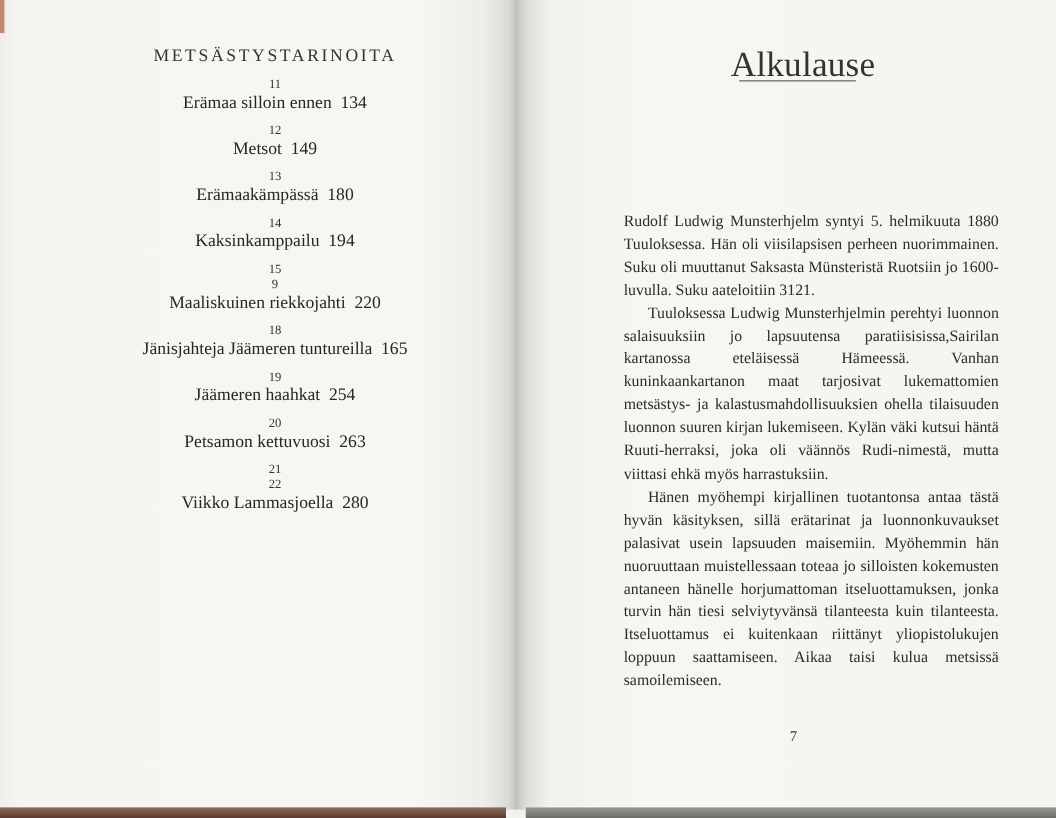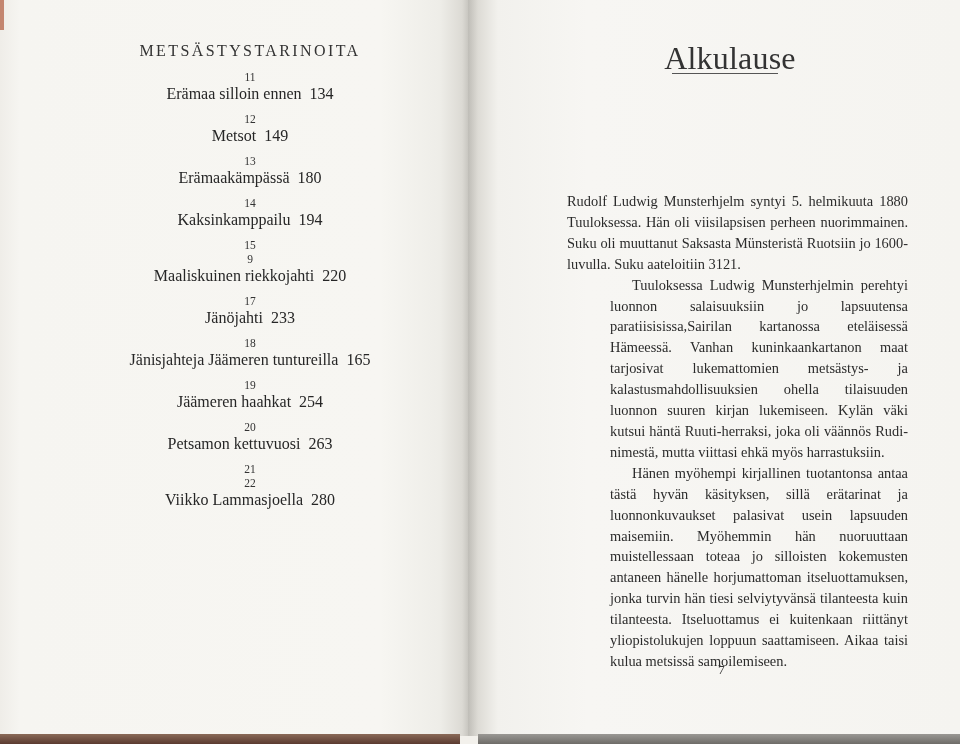--- a/index.html
+++ b/index.html
@@ -37,21 +37,21 @@
     font-size:32px; color:#333; letter-spacing:0.2px;
   }
   .title-rule { position:absolute; left:672px; top:73px; width:106px; height:1px; background:#555; }
 
   .body-text {
     position:absolute; left:567px; top:191px; width:341px;
     font-size:14.4px; line-height:20.9px; color:#2b2b2b;
     text-align:justify; hyphens:none;
   }
   .body-text p { margin:0; }
-  .body-text p.indent { text-indent:22px;margin-left:43px; }
+  .body-text p.indent { text-indent:22px; }
   .page-number { position:absolute; left:718px; top:662px; font-size:13.5px; color:#333; }
 </style>
 </head>
 <body>
 
 <div class="spread">
   <div class="page-left">
     <div class="left-edge-mark"></div>
     <div class="toc">
       <div class="toc-heading">METSÄSTYSTARINOITA</div>
@@ -71,24 +71,20 @@
           <div class="toc-item">
             <div class="toc-num">14</div>
             <div class="toc-line"><span>Kaksinkamppailu</span><span class="pg">194</span></div>
           </div>
           <div class="toc-item">
             <div class="toc-num">15</div>
           </div>
           <div class="toc-item">
             <div class="toc-num">9</div>
             <div class="toc-line"><span>Maaliskuinen riekkojahti</span><span class="pg">220</span></div>
-          </div>
-          <div class="toc-item">
-            <div class="toc-num">17</div>
-            <div class="toc-line"><span>Jänöjahti</span><span class="pg">233</span></div>
           </div>
           <div class="toc-item">
             <div class="toc-num">18</div>
             <div class="toc-line"><span>Jänisjahteja Jäämeren tuntureilla</span><span class="pg">165</span></div>
           </div>
           <div class="toc-item">
             <div class="toc-num">19</div>
             <div class="toc-line"><span>Jäämeren haahkat</span><span class="pg">254</span></div>
           </div>
           <div class="toc-item">

